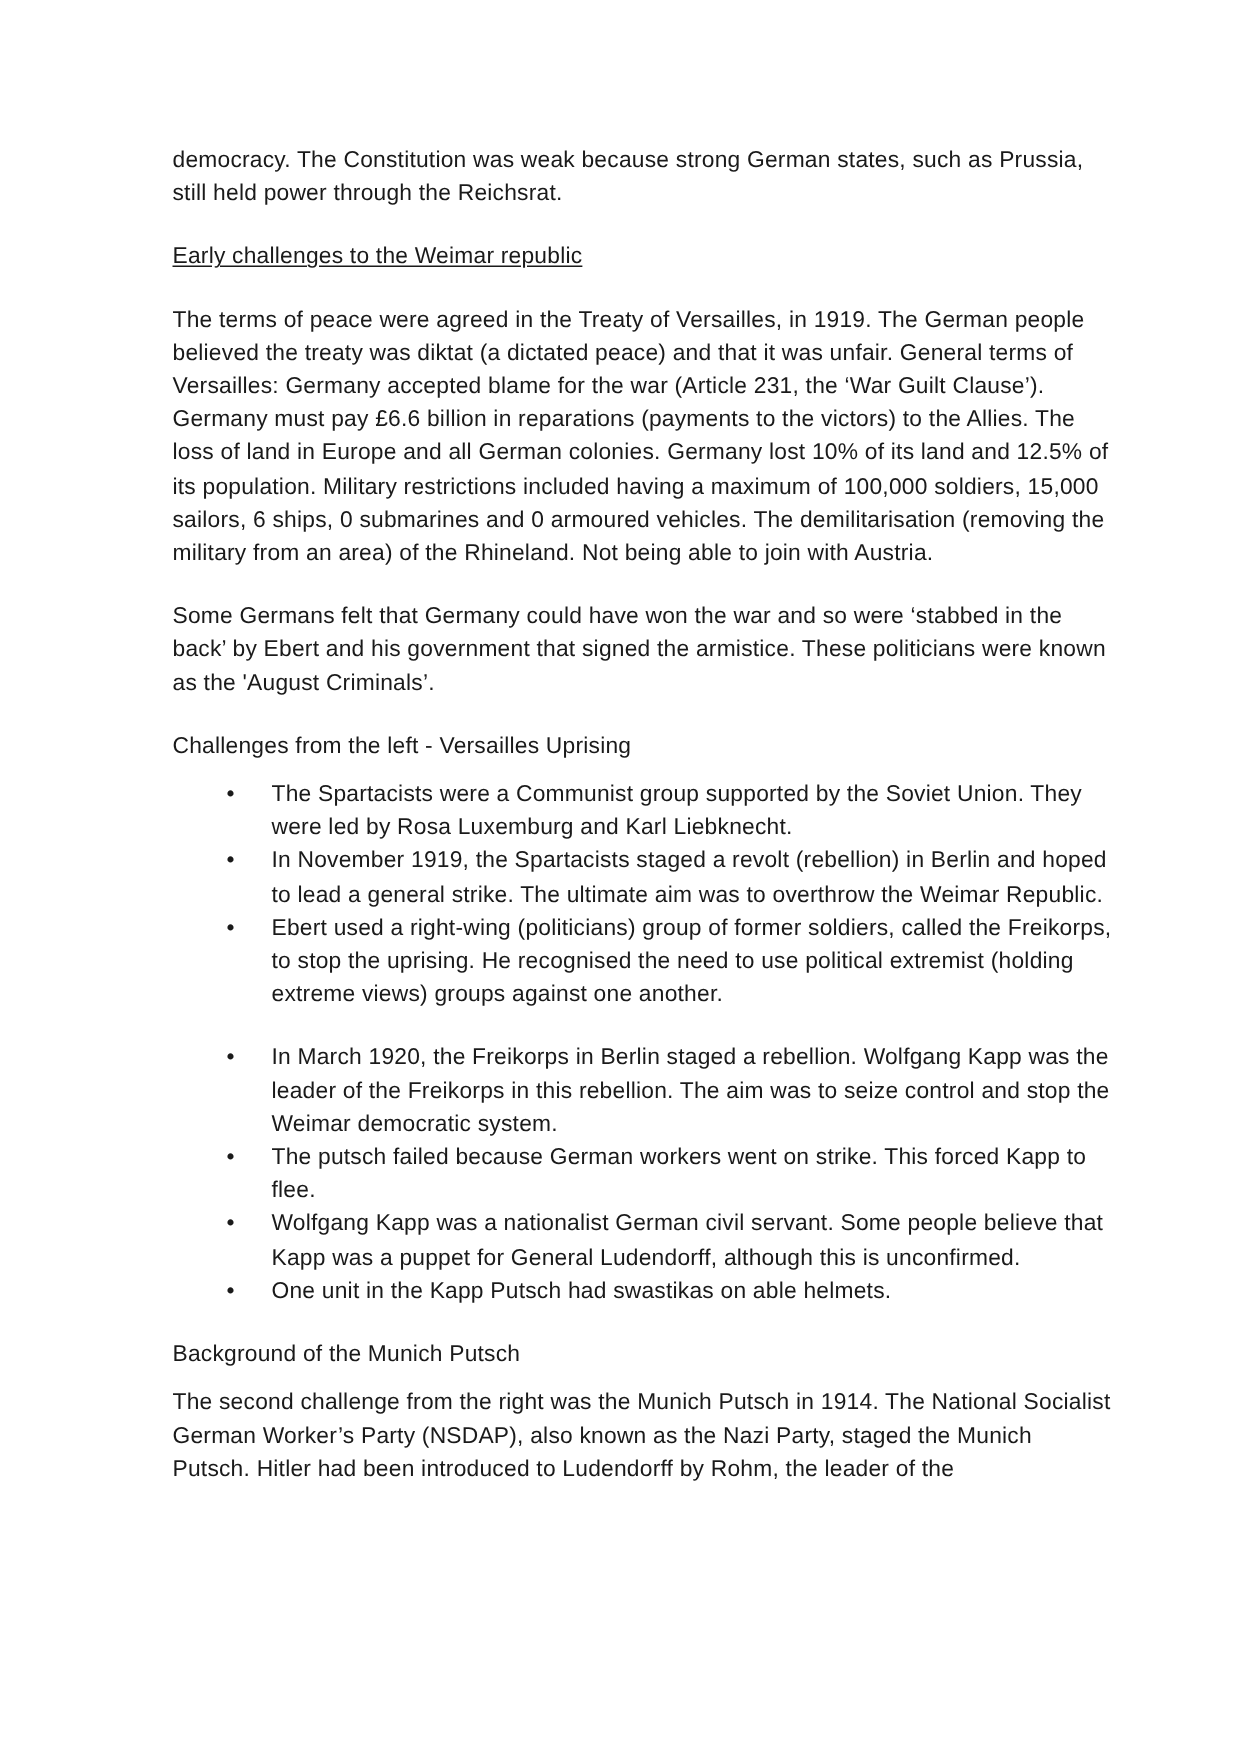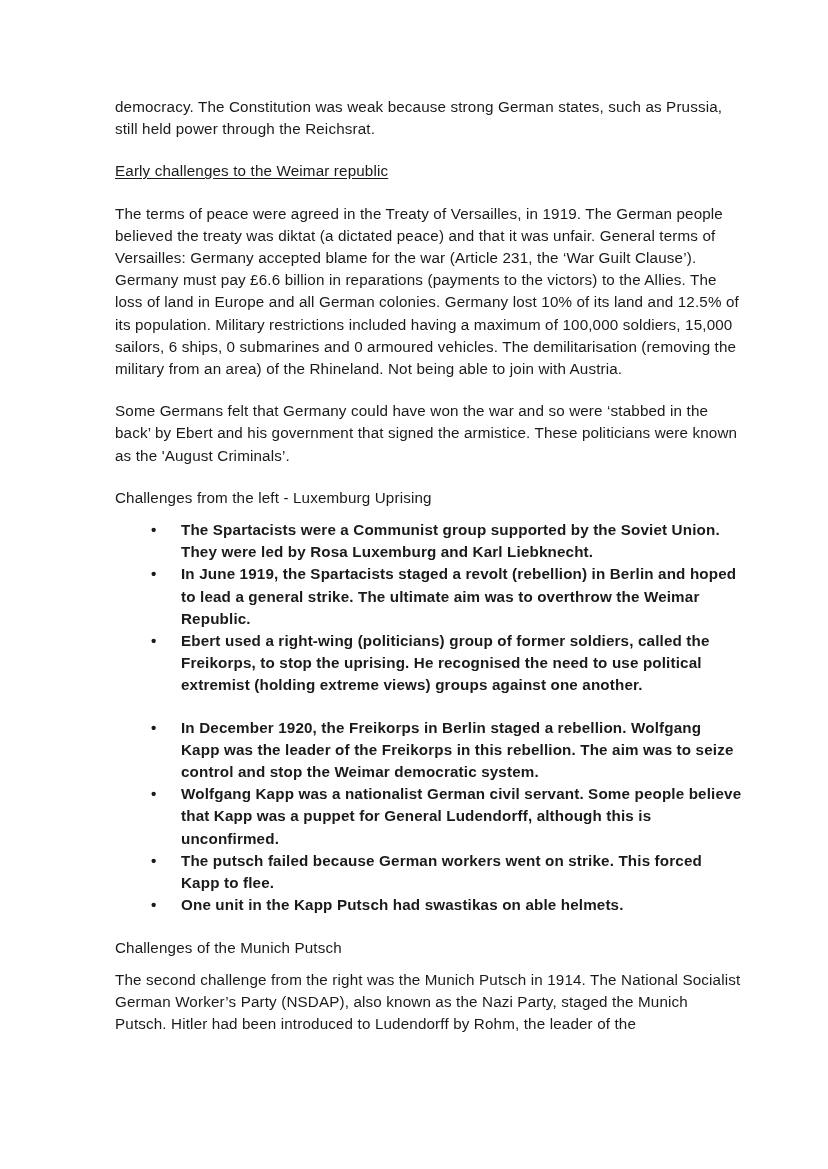--- a/index.html
+++ b/index.html
@@ -53,21 +53,20 @@
     font-size: 15.2px;
     line-height: 22.2px;
     font-weight: normal;
     letter-spacing: 0.01em;
     color: #1a1a1a;
   }
   ul.bullets {
     margin: 0 0 20px 0;
     padding: 0 0 0 51px;
     list-style: none;
-    font-weight: bold;
   }
   ul.bullets li {
     position: relative;
     font-size: 15.2px;
     line-height: 22.2px;
     letter-spacing: 0.01em;
     margin: 0 0 0 0;
     padding: 0 0 0 15px;
     color: #1a1a1a;
   }
@@ -88,34 +87,34 @@
   <div class="content">
 
     <p class="para">democracy. The Constitution was weak because strong German states, such as Prussia, still held power through the Reichsrat.</p>
 
     <h2 class="section-heading">Early challenges to the Weimar republic</h2>
 
     <p class="para">The terms of peace were agreed in the Treaty of Versailles, in 1919. The German people believed the treaty was diktat (a dictated peace) and that it was unfair. General terms of Versailles: Germany accepted blame for the war (Article 231, the ‘War Guilt Clause’). Germany must pay £6.6 billion in reparations (payments to the victors) to the Allies. The loss of land in Europe and all German colonies. Germany lost 10% of its land and 12.5% of its population. Military restrictions included having a maximum of 100,000 soldiers, 15,000 sailors, 6 ships, 0 submarines and 0 armoured vehicles. The demilitarisation (removing the military from an area) of the Rhineland. Not being able to join with Austria.</p>
 
     <p class="para">Some Germans felt that Germany could have won the war and so were ‘stabbed in the back’ by Ebert and his government that signed the armistice. These politicians were known as the 'August Criminals’.</p>
 
-    <h3 class="sub-heading">Challenges from the left - Luxemburg Uprising</h3>
+    <h3 class="sub-heading">Challenges from the left - Versailles Uprising</h3>
 
     <ul class="bullets">
       <li>The Spartacists were a Communist group supported by the Soviet Union. They were led by Rosa Luxemburg and Karl Liebknecht.</li>
-      <li>In June 1919, the Spartacists staged a revolt (rebellion) in Berlin and hoped to lead a general strike. The ultimate aim was to overthrow the Weimar Republic.</li>
+      <li>In November 1919, the Spartacists staged a revolt (rebellion) in Berlin and hoped to lead a general strike. The ultimate aim was to overthrow the Weimar Republic.</li>
       <li>Ebert used a right-wing (politicians) group of former soldiers, called the Freikorps, to stop the uprising. He recognised the need to use political extremist (holding extreme views) groups against one another.</li>
     </ul>
 
 
     <ul class="bullets">
-      <li>In December 1920, the Freikorps in Berlin staged a rebellion. Wolfgang Kapp was the leader of the Freikorps in this rebellion. The aim was to seize control and stop the Weimar democratic system.</li>
+      <li>In March 1920, the Freikorps in Berlin staged a rebellion. Wolfgang Kapp was the leader of the Freikorps in this rebellion. The aim was to seize control and stop the Weimar democratic system.</li>
+      <li>The putsch failed because German workers went on strike. This forced Kapp to flee.</li>
       <li>Wolfgang Kapp was a nationalist German civil servant. Some people believe that Kapp was a puppet for General Ludendorff, although this is unconfirmed.</li>
-      <li>The putsch failed because German workers went on strike. This forced Kapp to flee.</li>
       <li>One unit in the Kapp Putsch had swastikas on able helmets.</li>
     </ul>
 
-    <h3 class="sub-heading">Challenges of the Munich Putsch</h3>
+    <h3 class="sub-heading">Background of the Munich Putsch</h3>
 
     <p class="para">The second challenge from the right was the Munich Putsch in 1914. The National Socialist German Worker’s Party (NSDAP), also known as the Nazi Party, staged the Munich Putsch. Hitler had been introduced to Ludendorff by Rohm, the leader of the</p>
 
   </div>
 </div>
 
 </body></html>

